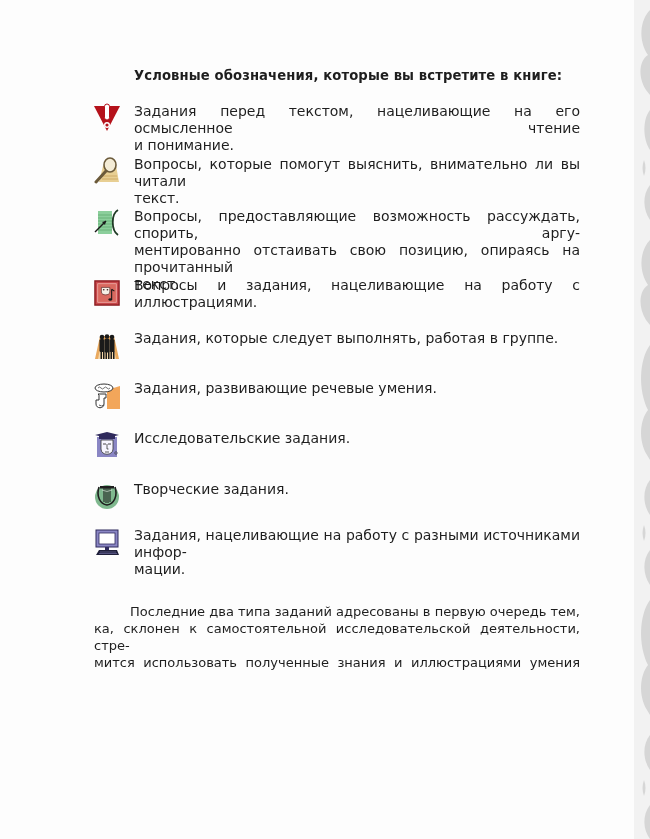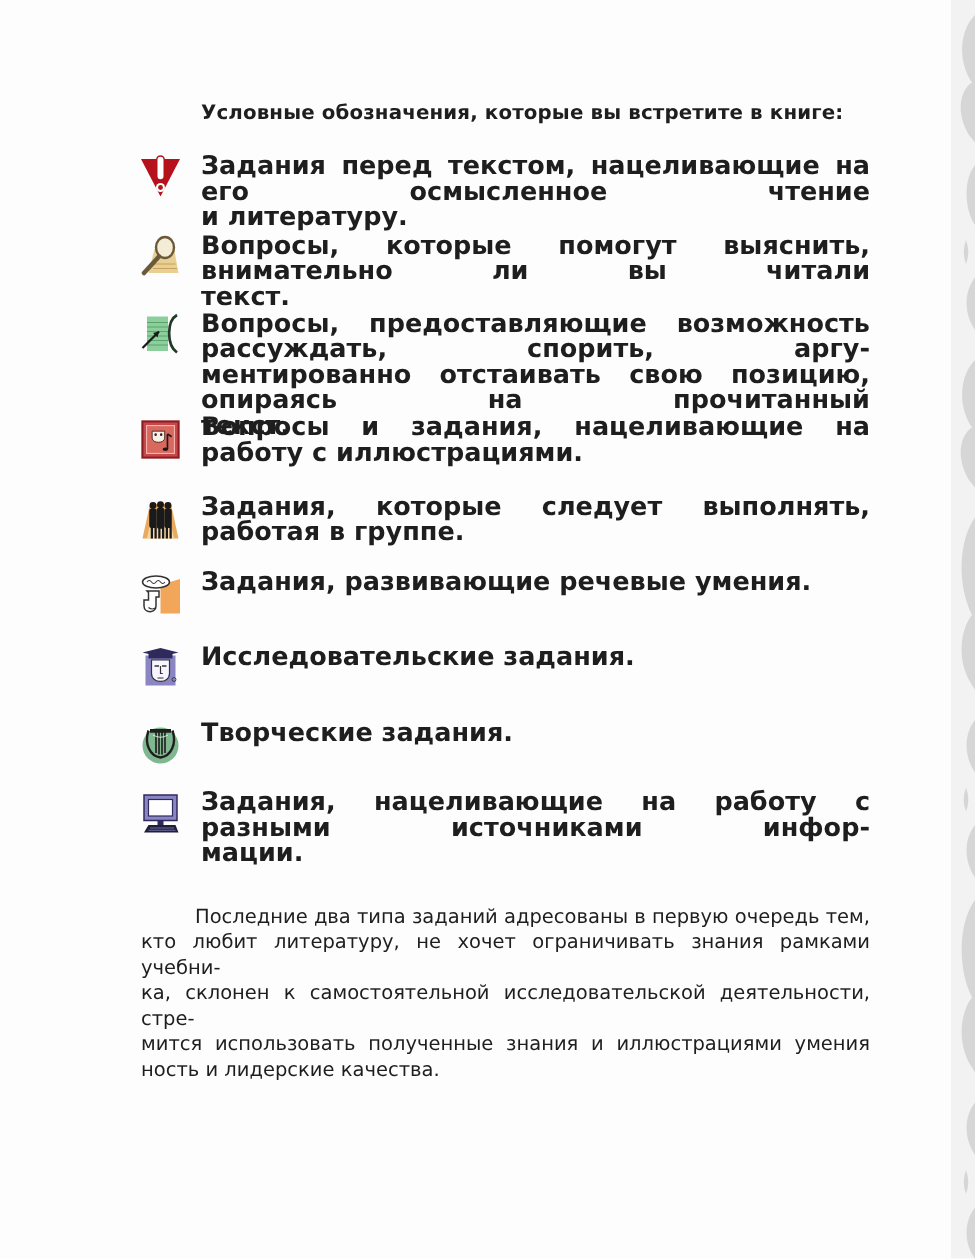--- a/index.html
+++ b/index.html
@@ -11,24 +11,23 @@
     }
     .page { position: absolute; left: 0; top: 0; width: 650px; height: 839px; }
     .heading {
       position: absolute; left: 134px; top: 68px; width: 450px;
       font-size: 13.2px; font-weight: bold; letter-spacing: 0.1px;
     }
     .legend-item { position: absolute; left: 0; width: 600px; }
     .legend-icon { position: absolute; left: 93px; top: 0; width: 28px; height: 28px; }
     .legend-text {
       position: absolute; left: 134px; top: 0; width: 446px;
-      font-size: 17px; line-height: 17px; text-align: justify;
+      font-size: 14px; line-height: 17px; text-align: justify;
       text-align-last: left;
       hyphens: manual;
-      font-weight: bold;
     }
     .paragraph {
       position: absolute; left: 94px; top: 603px; width: 486px;
       font-size: 13px; line-height: 17px; text-align: justify;
     }
     .paragraph .line { display: block; text-align: justify; text-align-last: justify; }
     .paragraph .line.first { text-indent: 36px; }
     .paragraph .line.last { text-align-last: left; }
     .ornament {
       position: absolute; right: 0; top: 0; width: 16px; height: 839px;
@@ -45,21 +44,21 @@
 
   <div class="legend-item" style="top:103px;">
     <svg class="legend-icon" viewBox="0 0 28 28">
       <polygon points="1,3 27,3 14,28" fill="#b5121b"></polygon>
       <rect x="11.5" y="1" width="5" height="16" rx="2.5" fill="#ffffff" stroke="#b5121b" stroke-width="1"></rect>
       <circle cx="14" cy="22" r="3" fill="#ffffff"></circle>
       <circle cx="14" cy="22" r="1.6" fill="#b5121b"></circle>
     </svg>
     <div class="legend-text">
       <div style="text-align:justify;text-align-last:justify;">Задания перед текстом, нацеливающие на его осмысленное чтение</div>
-      <div>и литературу.</div>
+      <div>и понимание.</div>
     </div>
   </div>
 
   <div class="legend-item" style="top:156px;">
     <svg class="legend-icon" viewBox="0 0 28 28">
       <polygon points="10,10 22,4 26,26 6,26" fill="#e8cf93"></polygon>
       <line x1="9" y1="20" x2="24" y2="20" stroke="#c9a25a" stroke-width="0.8"></line>
       <line x1="9" y1="23" x2="25" y2="23" stroke="#c9a25a" stroke-width="0.8"></line>
       <ellipse cx="17" cy="9" rx="6" ry="7" fill="#f4ecd6" stroke="#6b5a3a" stroke-width="1.6"></ellipse>
       <line x1="13" y1="15" x2="3" y2="26" stroke="#6b5a3a" stroke-width="3" stroke-linecap="round"></line>
@@ -191,24 +190,22 @@
       </g>
     </svg>
     <div class="legend-text">
       <div style="text-align:justify;text-align-last:justify;">Задания, нацеливающие на работу с разными источниками инфор-</div>
       <div>мации.</div>
     </div>
   </div>
 
   <div class="paragraph">
     <span class="line first">Последние два типа заданий адресованы в первую очередь тем,</span>
-    <span class="line">кто любит литературу, не хочет ограничивать знания рамками учебни-</span>
     <span class="line">ка, склонен к самостоятельной исследовательской деятельности, стре-</span>
     <span class="line">мится использовать полученные знания и иллюстрациями умения</span>
-    <span class="line last">ность и лидерские качества.</span>
   </div>
 
   <div class="ornament">
     <svg width="16" height="839" viewBox="0 0 16 839">
       <g fill="#d6d6d6">
         <path d="M16,10 C6,20 4,40 14,55 C6,60 3,75 12,90 L16,95 z"></path>
         <path d="M16,110 C8,120 9,140 16,150 z"></path>
         <path d="M10,160 q3,8 0,16 q-3,-8 0,-16 z"></path>
         <path d="M16,185 C8,195 9,210 16,220 z"></path>
         <path d="M16,240 C6,250 4,270 14,285 C6,290 3,305 12,320 L16,325 z"></path>

